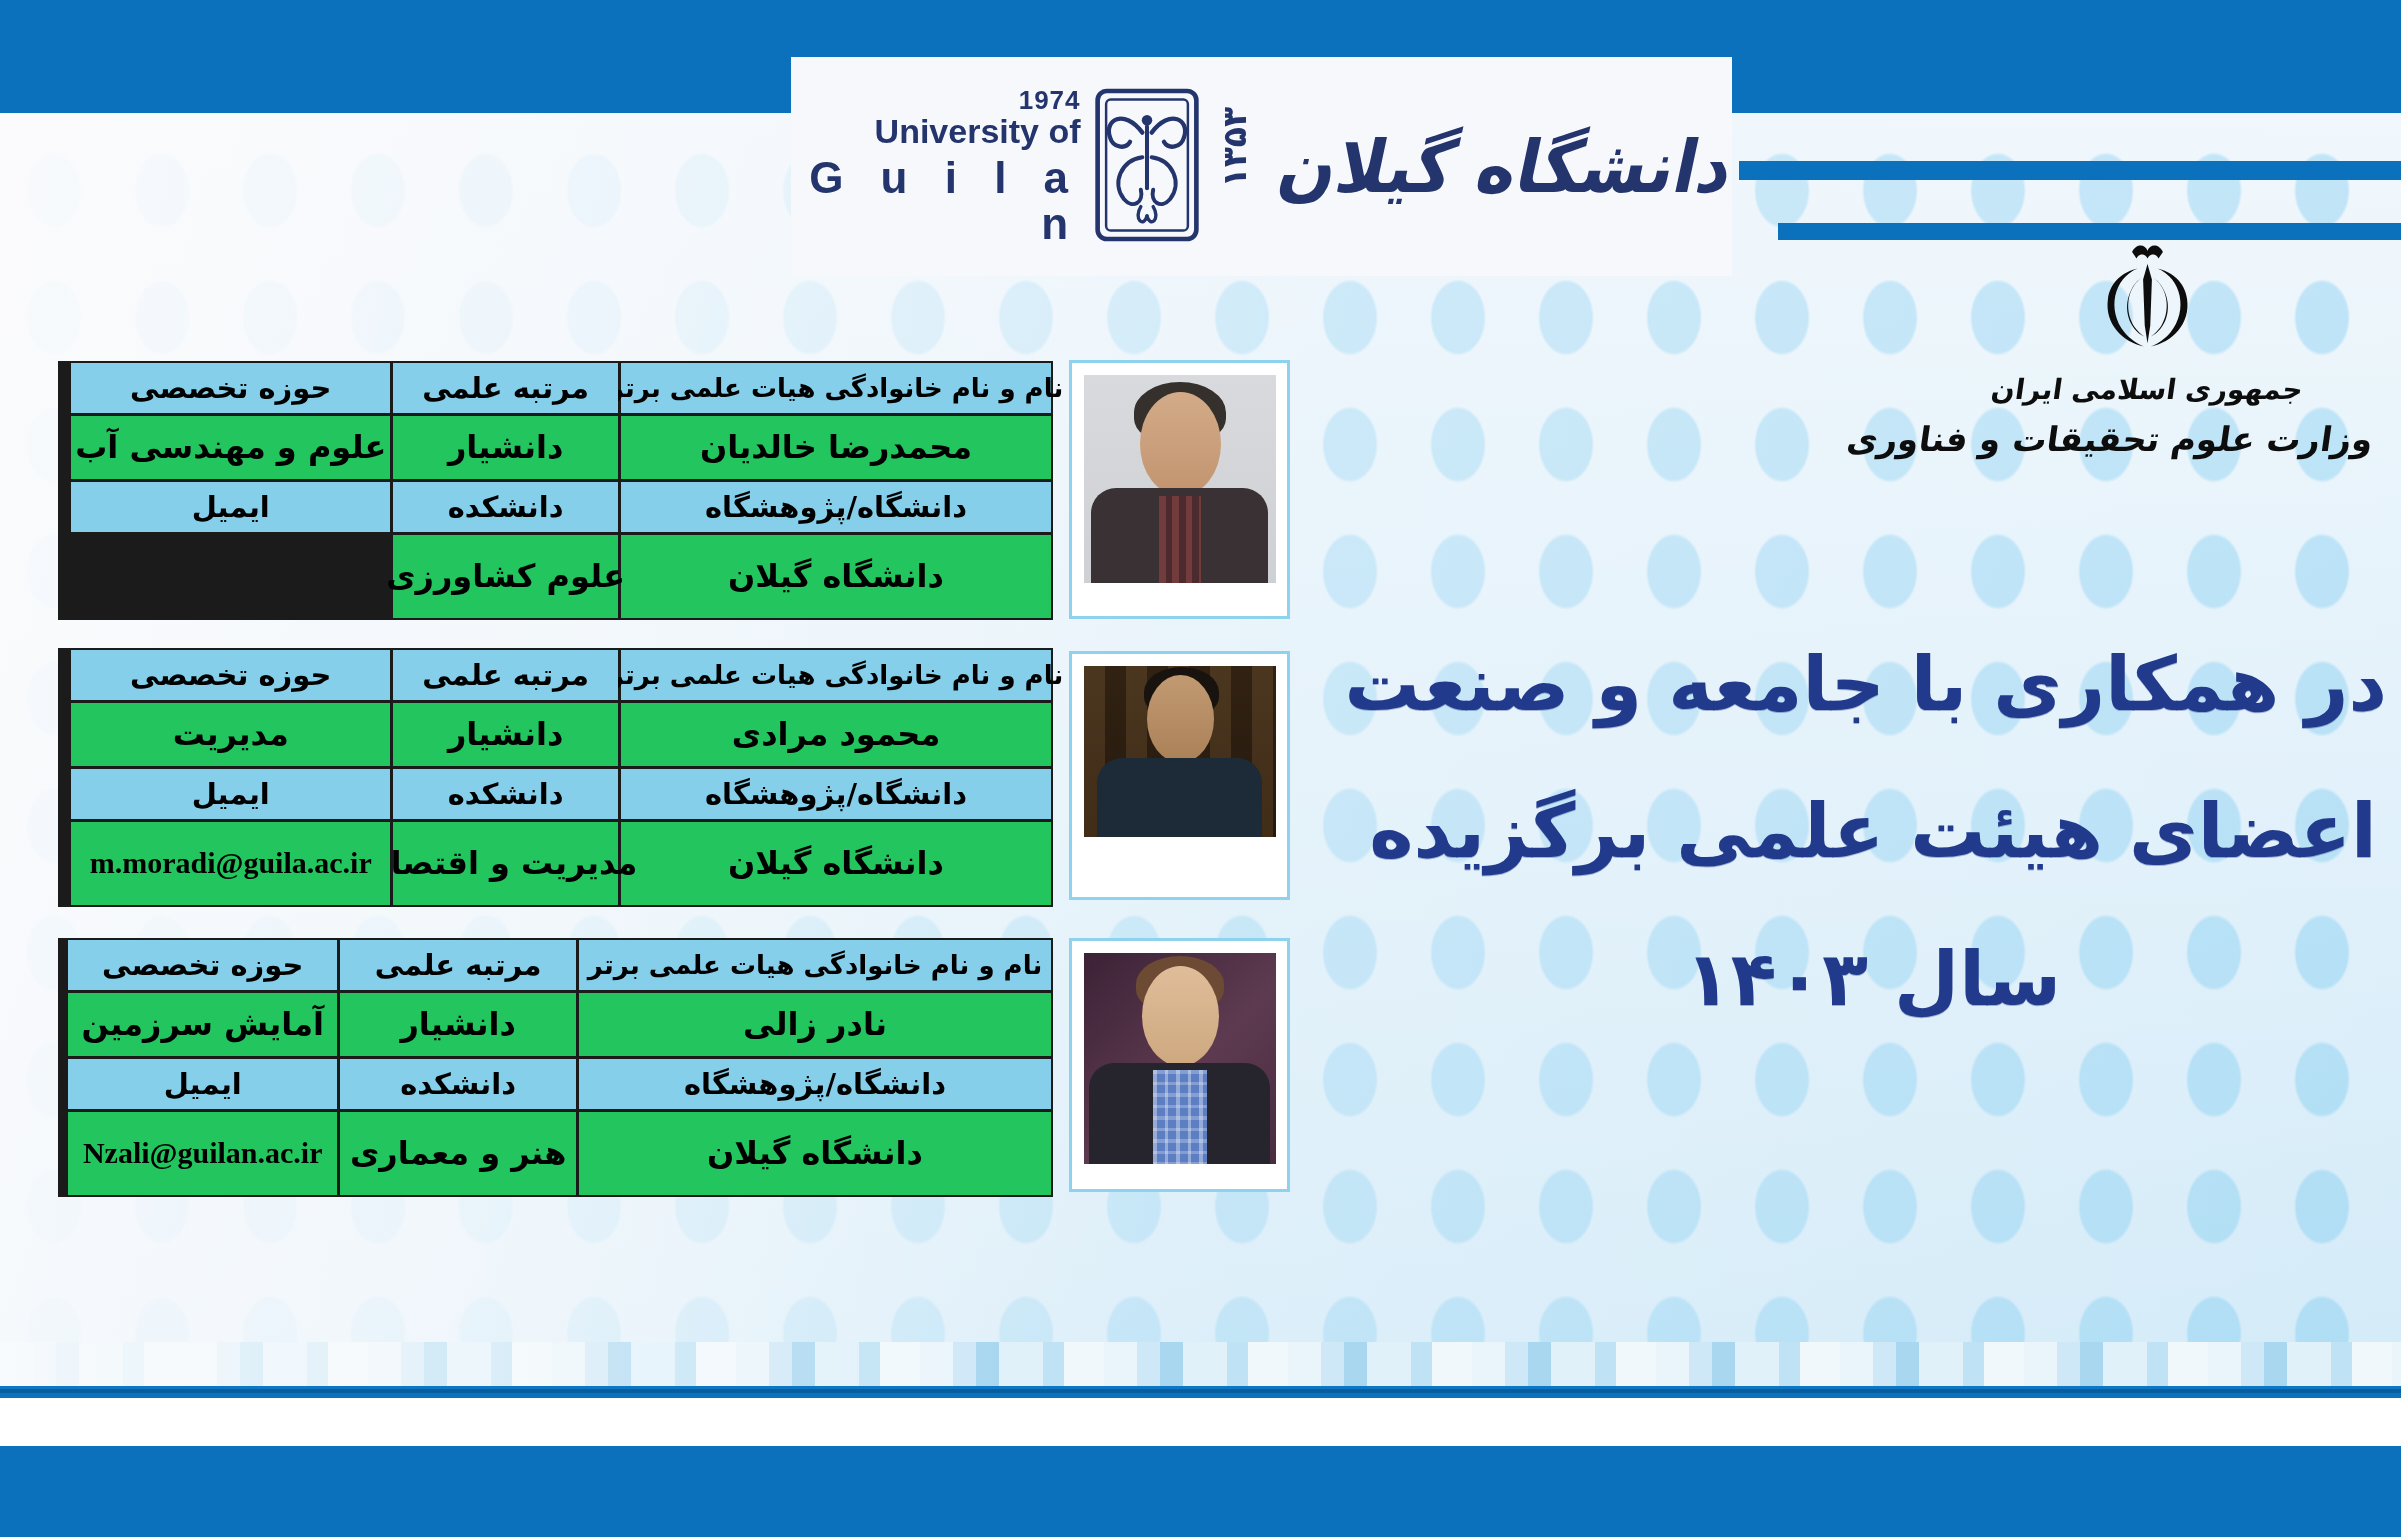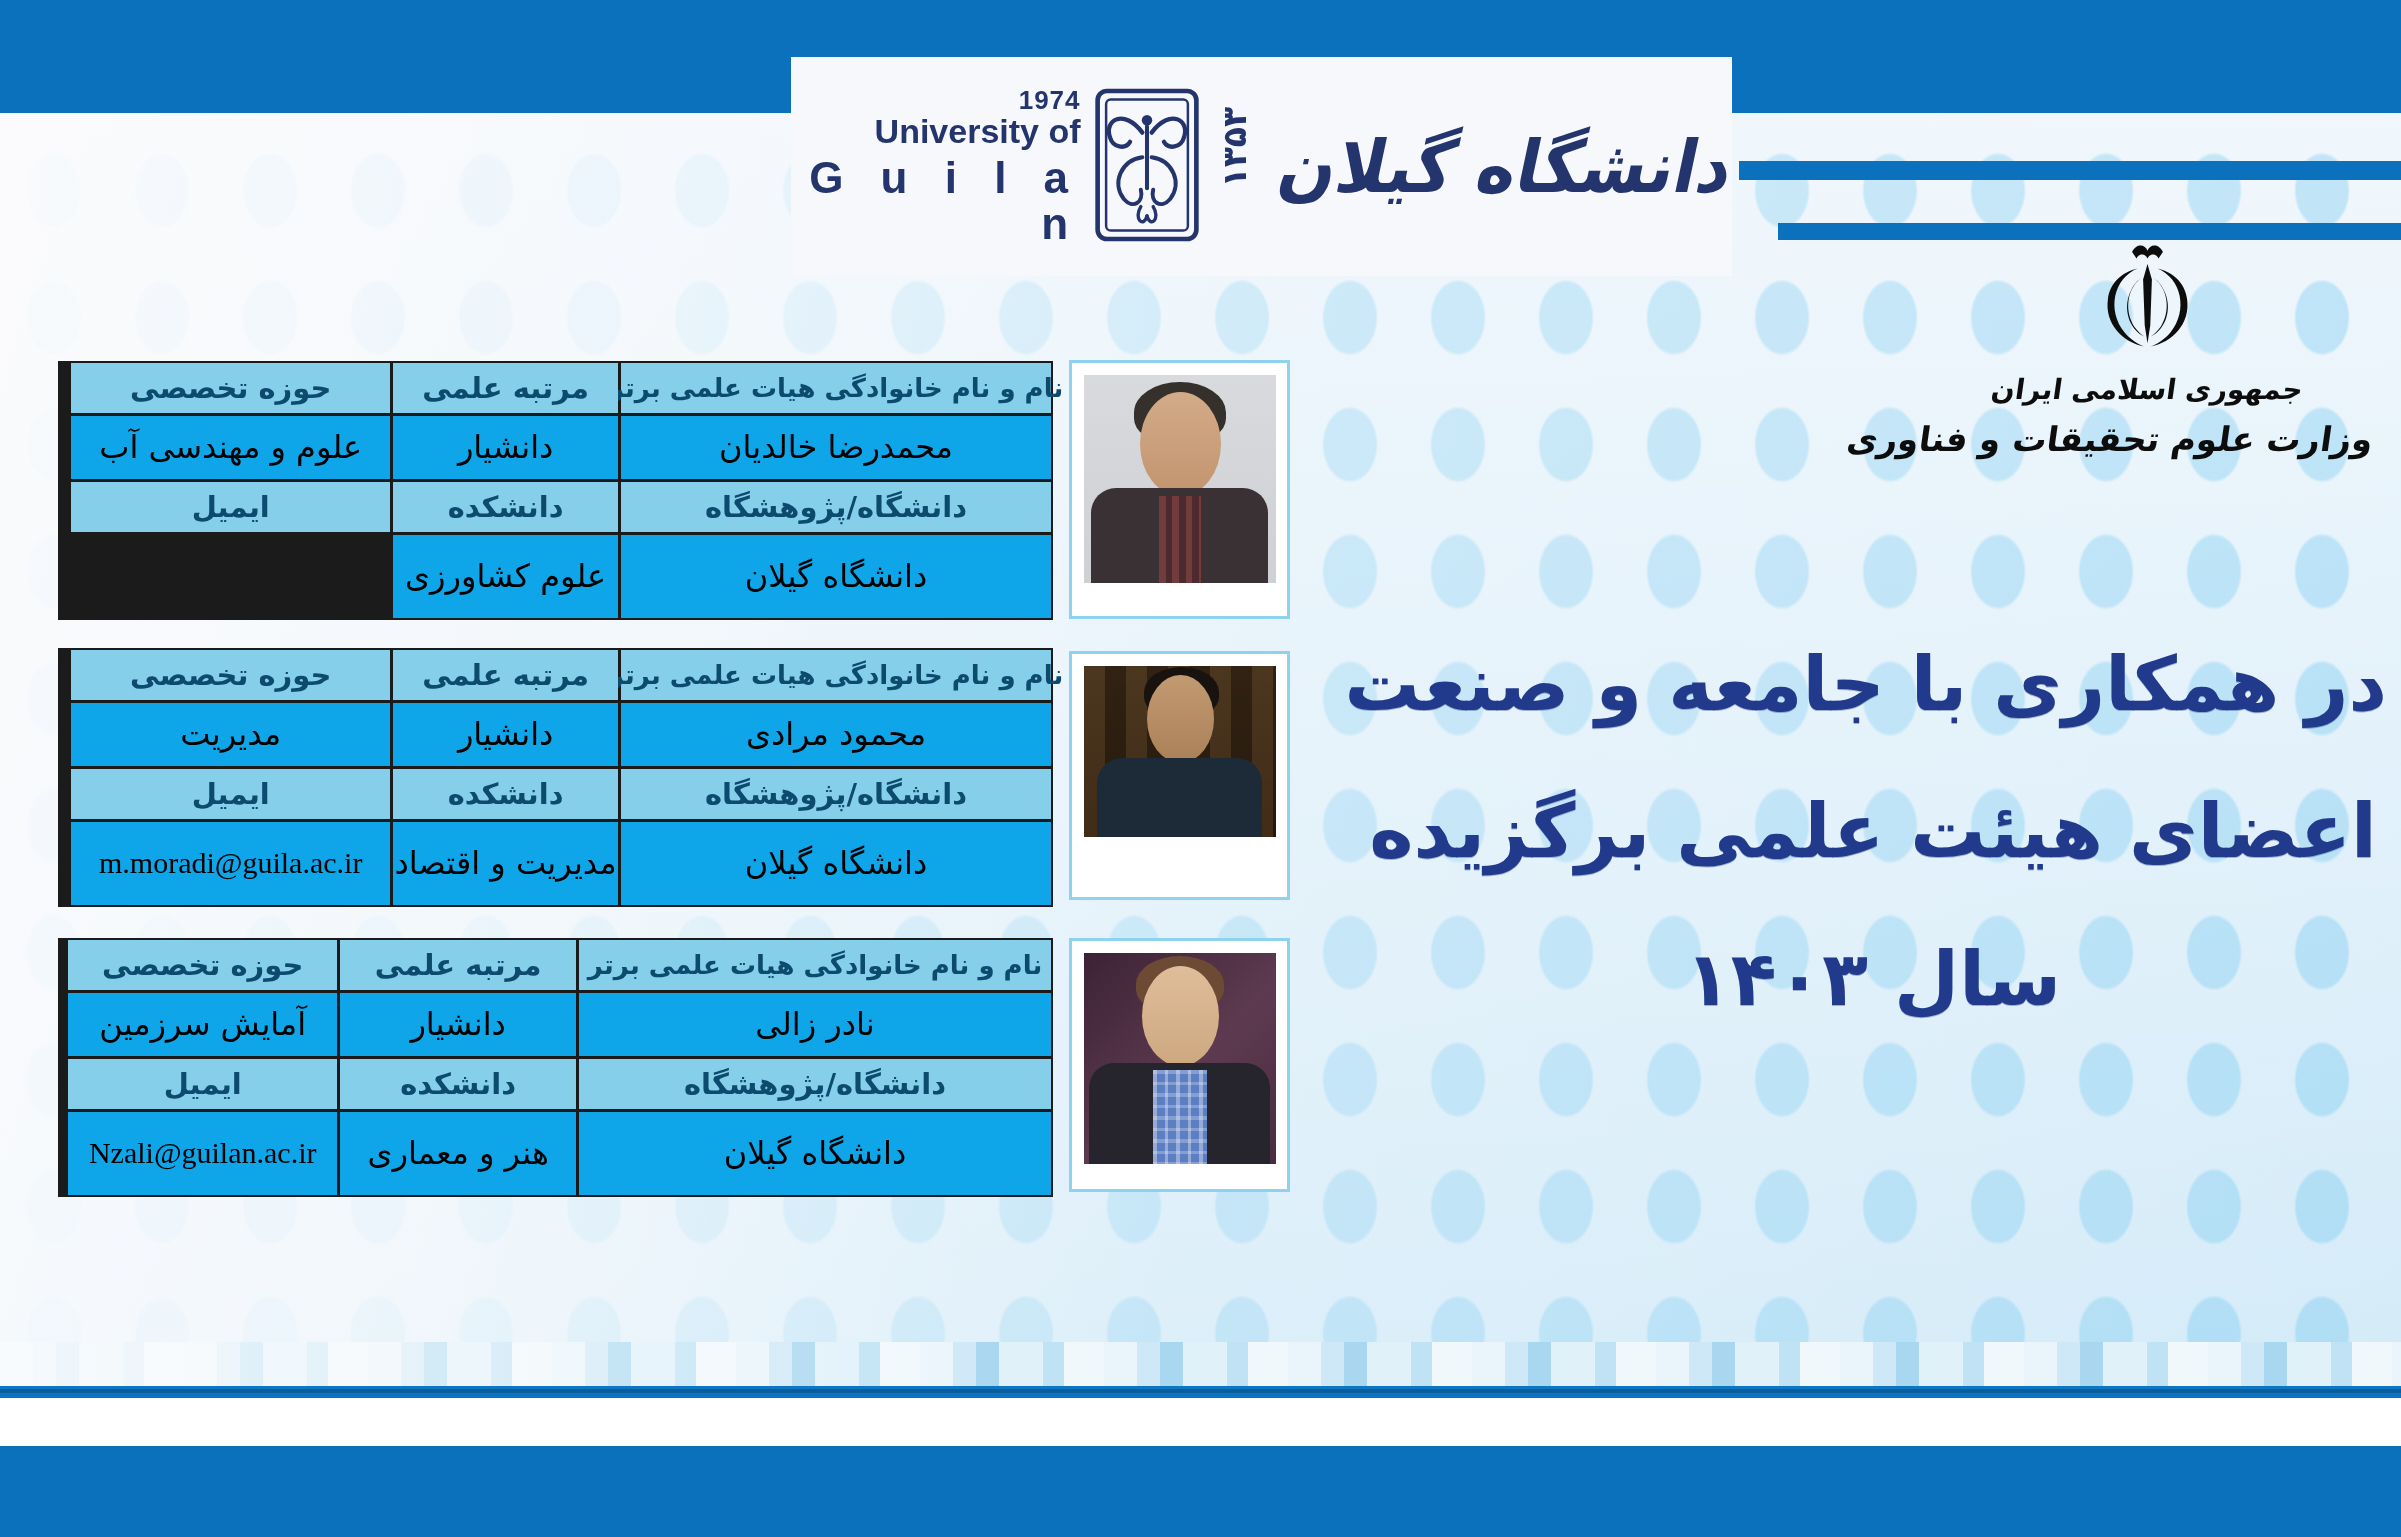--- a/index.html
+++ b/index.html
@@ -42,23 +42,23 @@
     display:flex;flex-direction:column;gap:46px;}
   .main-title div{font-size:75px;font-weight:bold;white-space:nowrap;line-height:1.35;
     text-shadow:0 1px 0 rgba(33,58,140,0.35);}
 
   
   .tbl{width:991px;display:grid;direction:rtl;background:#1b1b1b;
     grid-template-rows:50px 63px 50px 83px;border:2.9px solid #1b1b1b;gap:2.9px;}
   .tbl.t12{grid-template-columns:430px 225px 319px;}
   .tbl.t3{grid-template-columns:472px 236px 269px;}
   .cell{display:flex;align-items:center;justify-content:center;white-space:nowrap;}
-  .cell.hdr{background:#85cfea;color:#0c4a6e;font-size:29px;font-weight:bold;}
+  .cell.hdr{background:#85cfea;color:#000000;font-size:29px;font-weight:bold;}
   .cell.hdr.small{font-size:26px;}
-  .cell.val{background:#0ea5e9;color:#000000;font-size:32px;font-weight:normal;}
+  .cell.val{background:#22c55e;color:#000000;font-size:32px;font-weight:bold;}
   .cell.ltr{direction:ltr;font-family:"Liberation Serif",serif;font-size:30px;}
   .pos-t1{left:58px;top:361px;}
   .pos-t2{left:58px;top:648px;}
   .pos-t3{left:58px;top:938px;}
 
   
   .photo-frame{left:1069px;width:221px;background:#ffffff;border:3.8px solid #8ed2ee;
     box-sizing:border-box;display:flex;justify-content:center;}
   .pos-p1{top:360px;height:259px;}
   .pos-p2{top:651px;height:249px;}

